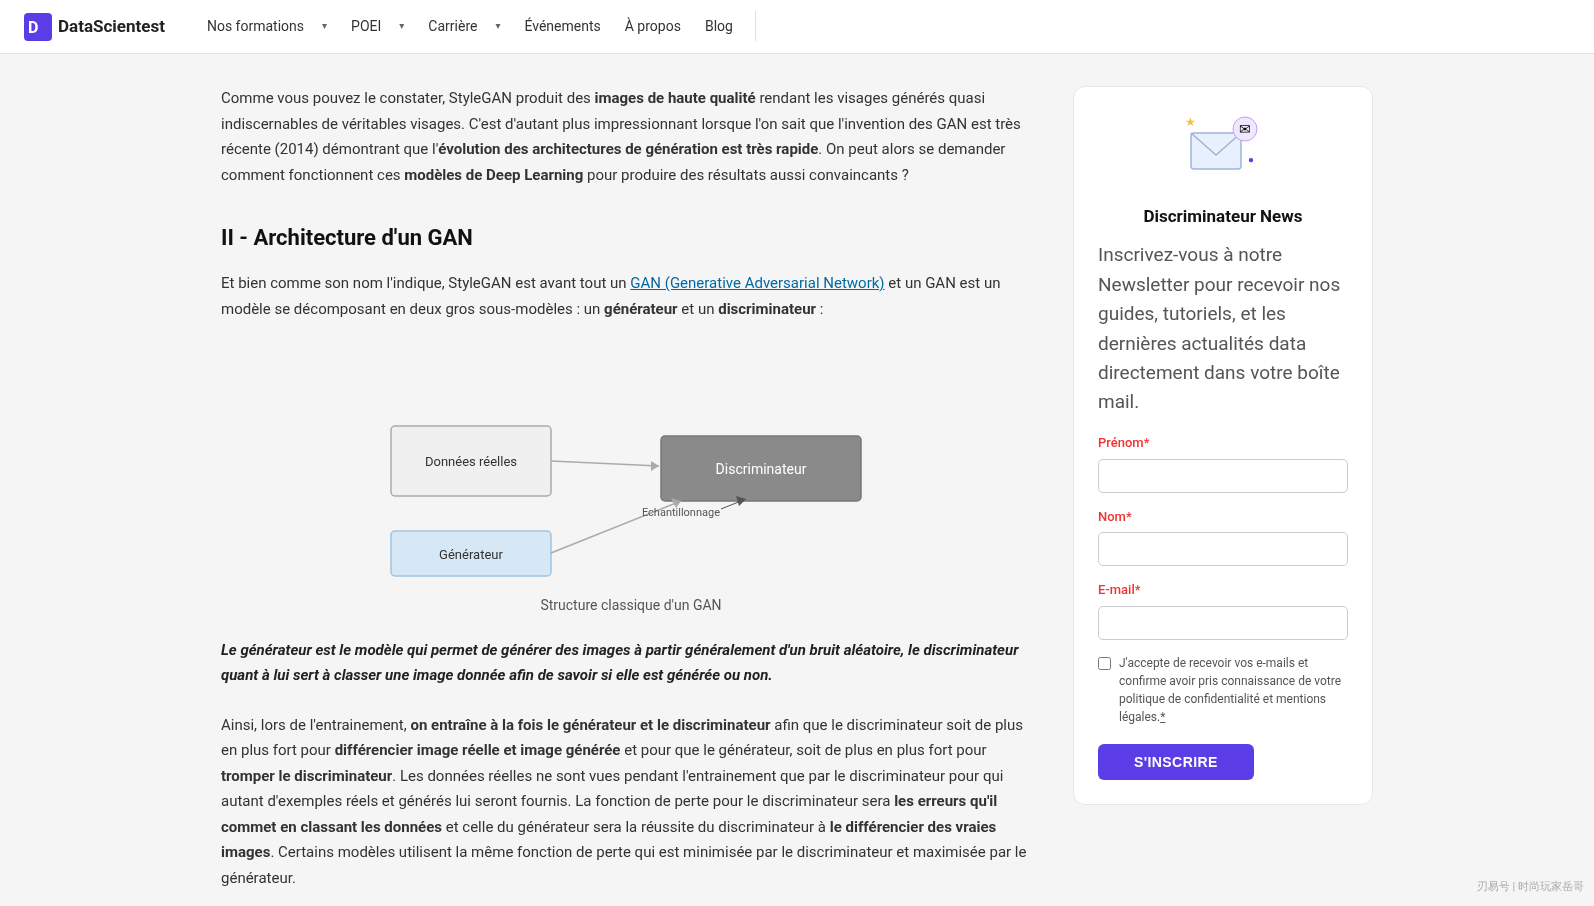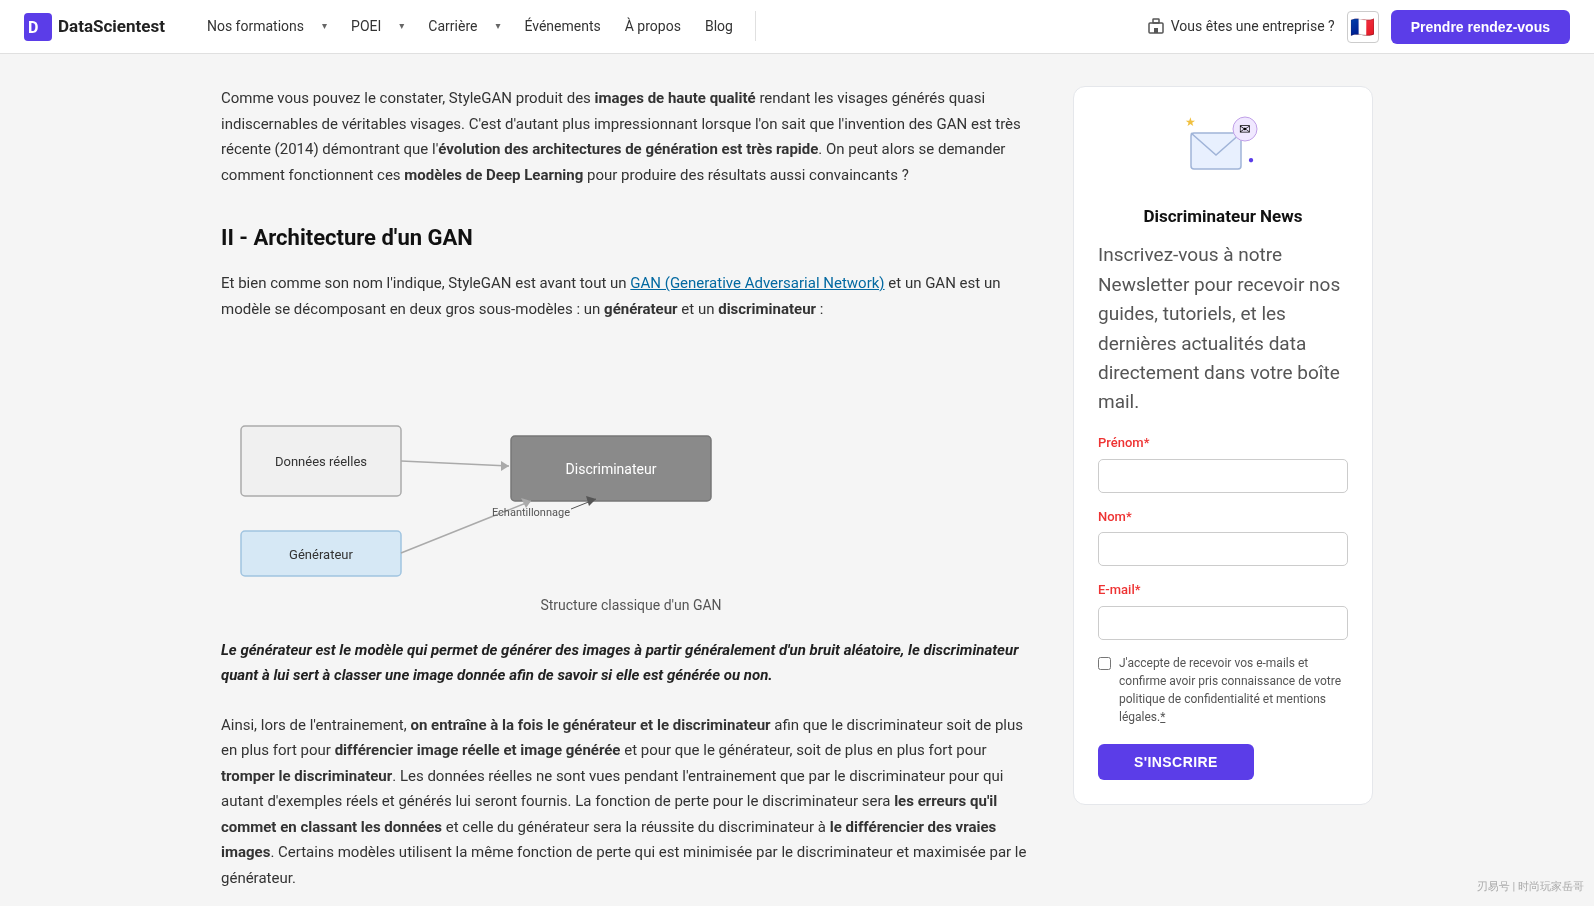--- a/index.html
+++ b/index.html
@@ -121,20 +121,21 @@
 
     .link-blue {
       color: #0369a1;
       text-decoration: underline;
       cursor: pointer;
     }
 
     
     .diagram-container {
       display: flex;
+      justify-content: center;
       margin: 24px 0 8px 0;
     }
     .diagram-caption {
       text-align: center;
       color: #555;
       font-size: 14px;
       margin-bottom: 20px;
     }
 
     
@@ -266,32 +267,20 @@
       <span>Événements</span>
     </a>
     <a class="nav-link">
       <span>À propos</span>
     </a>
     <a class="nav-link">
       <span>Blog</span>
     </a>
     <div class="nav-divider"></div>
   </div>
-  <div class="nav-right">
-    <div class="nav-enterprise">
-      <svg width="18" height="18" viewBox="0 0 18 18">
-        <rect x="2" y="6" width="14" height="10" rx="1" fill="none" stroke="#555" stroke-width="1.5"></rect>
-        <rect x="6" y="2" width="6" height="4" rx="0.5" fill="none" stroke="#555" stroke-width="1.5"></rect>
-        <rect x="7" y="11" width="4" height="5" fill="#555"></rect>
-      </svg>
-      <span>Vous êtes une entreprise ?</span>
-    </div>
-    <div class="flag-btn">🇫🇷</div>
-    <button class="cta-btn">Prendre rendez-vous</button>
-  </div>
 </nav>
 
 <div class="page-container">
 
   <div class="main-content">
 
     <p>
       <span>Comme vous pouvez le constater, StyleGAN produit des </span><strong>images de haute qualité</strong><span> rendant les visages générés quasi indiscernables de véritables visages. C'est d'autant plus impressionnant lorsque l'on sait que l'invention des GAN est très récente (2014) démontrant que l'</span><strong>évolution des architectures de génération est très rapide</strong><span>. On peut alors se demander comment fonctionnent ces </span><strong>modèles de Deep Learning</strong><span> pour produire des résultats aussi convaincants ?</span>
     </p>
 

